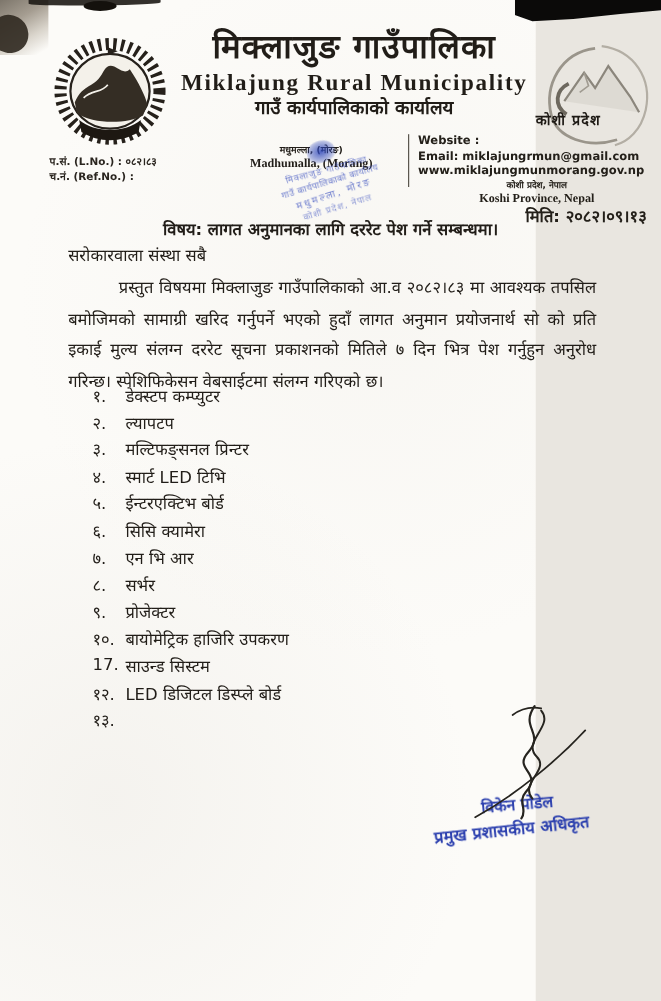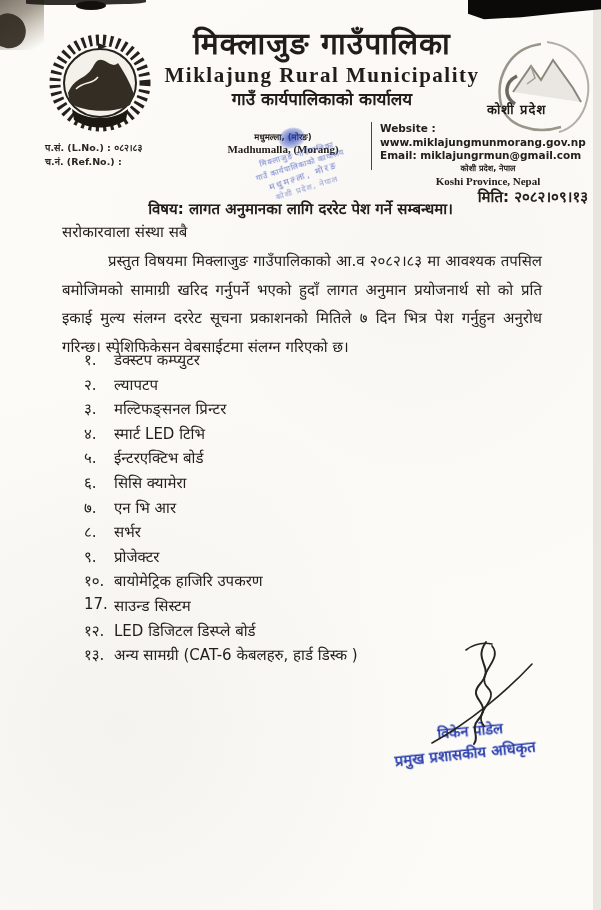--- a/index.html
+++ b/index.html
@@ -3,21 +3,21 @@
 <meta charset="utf-8">
 <style>
   html,body{margin:0;padding:0;}
   body{
     width:601px;height:910px;
     background:#e9e6e0;
     font-family:"DejaVu Sans",sans-serif;
     overflow:hidden;
   }
   .page{
-    position:relative;width:593px;height:910px;
+    position:relative;width:487px;height:910px;
     background:
       radial-gradient(circle at 20% 80%, rgba(210,205,195,.18), transparent 40%),
       radial-gradient(circle at 70% 30%, rgba(220,215,205,.12), transparent 45%),
       #fcfbf8;
     color:#211d18;
   }
   
   .art-topleft{
     position:absolute;left:0;top:0;width:44px;height:50px;
     background:linear-gradient(150deg,#7d766b 0%,#a59d91 35%,#d9d4cb 65%,rgba(250,248,244,0) 92%);
@@ -152,22 +152,22 @@
       <span>०८२।८३</span>
     </div>
     <div>
       <span>च.नं. (Ref.No.) :</span>
     </div>
   </div>
 
   <div class="divider"></div>
   <div class="contact">
     <div>Website :</div>
+    <div>Email: miklajungrmun@gmail.com</div>
     <div>www.miklajungmunmorang.gov.np</div>
-    <div>Email: miklajungrmun@gmail.com</div>
     <div class="pn">कोशी प्रदेश, नेपाल</div>
     <div class="pe">Koshi Province, Nepal</div>
     <div class="date">मिति: २०८२।०९।१३</div>
   </div>
 
   <div class="stamp">
     <div class="crest"></div>
     <div class="s1">मिक्लाजुङ गाउँपालिका</div>
     <div class="s2">गाउँ कार्यपालिकाको कार्यालय</div>
     <div class="s3">मधुमल्ला, मोरङ</div>
@@ -234,21 +234,20 @@
       <span class="itemtext">साउन्ड सिस्टम</span>
     </div>
 
     <div class="itemrow">
       <span class="itemno">१२.</span>
       <span class="itemtext">LED डिजिटल डिस्प्ले बोर्ड</span>
     </div>
 
     <div class="itemrow">
       <span class="itemno">१३.</span>
-      <span class="itemtext">अन्य सामग्री (CAT-6 केबलहरु, हार्ड डिस्क )</span>
     </div>
   </div>
 
   <svg class="sig-svg" viewBox="0 0 150 120">
     <path d="M78,6 C64,26 88,30 72,48 C58,64 86,66 70,84 C62,93 72,100 66,108" fill="none" stroke="#26241f" stroke-width="2" stroke-linecap="round"></path>
     <path d="M84,10 C96,24 66,38 80,52 C92,64 64,76 76,90" fill="none" stroke="#26241f" stroke-width="1.8" stroke-linecap="round"></path>
     <path d="M124,28 C100,54 62,86 24,107" fill="none" stroke="#26241f" stroke-width="1.6" stroke-linecap="round"></path>
     <path d="M58,14 C66,8 74,6 84,8" fill="none" stroke="#26241f" stroke-width="1.6" stroke-linecap="round"></path>
   </svg>
   <div class="sig-name">विकेन पोडेल</div>

